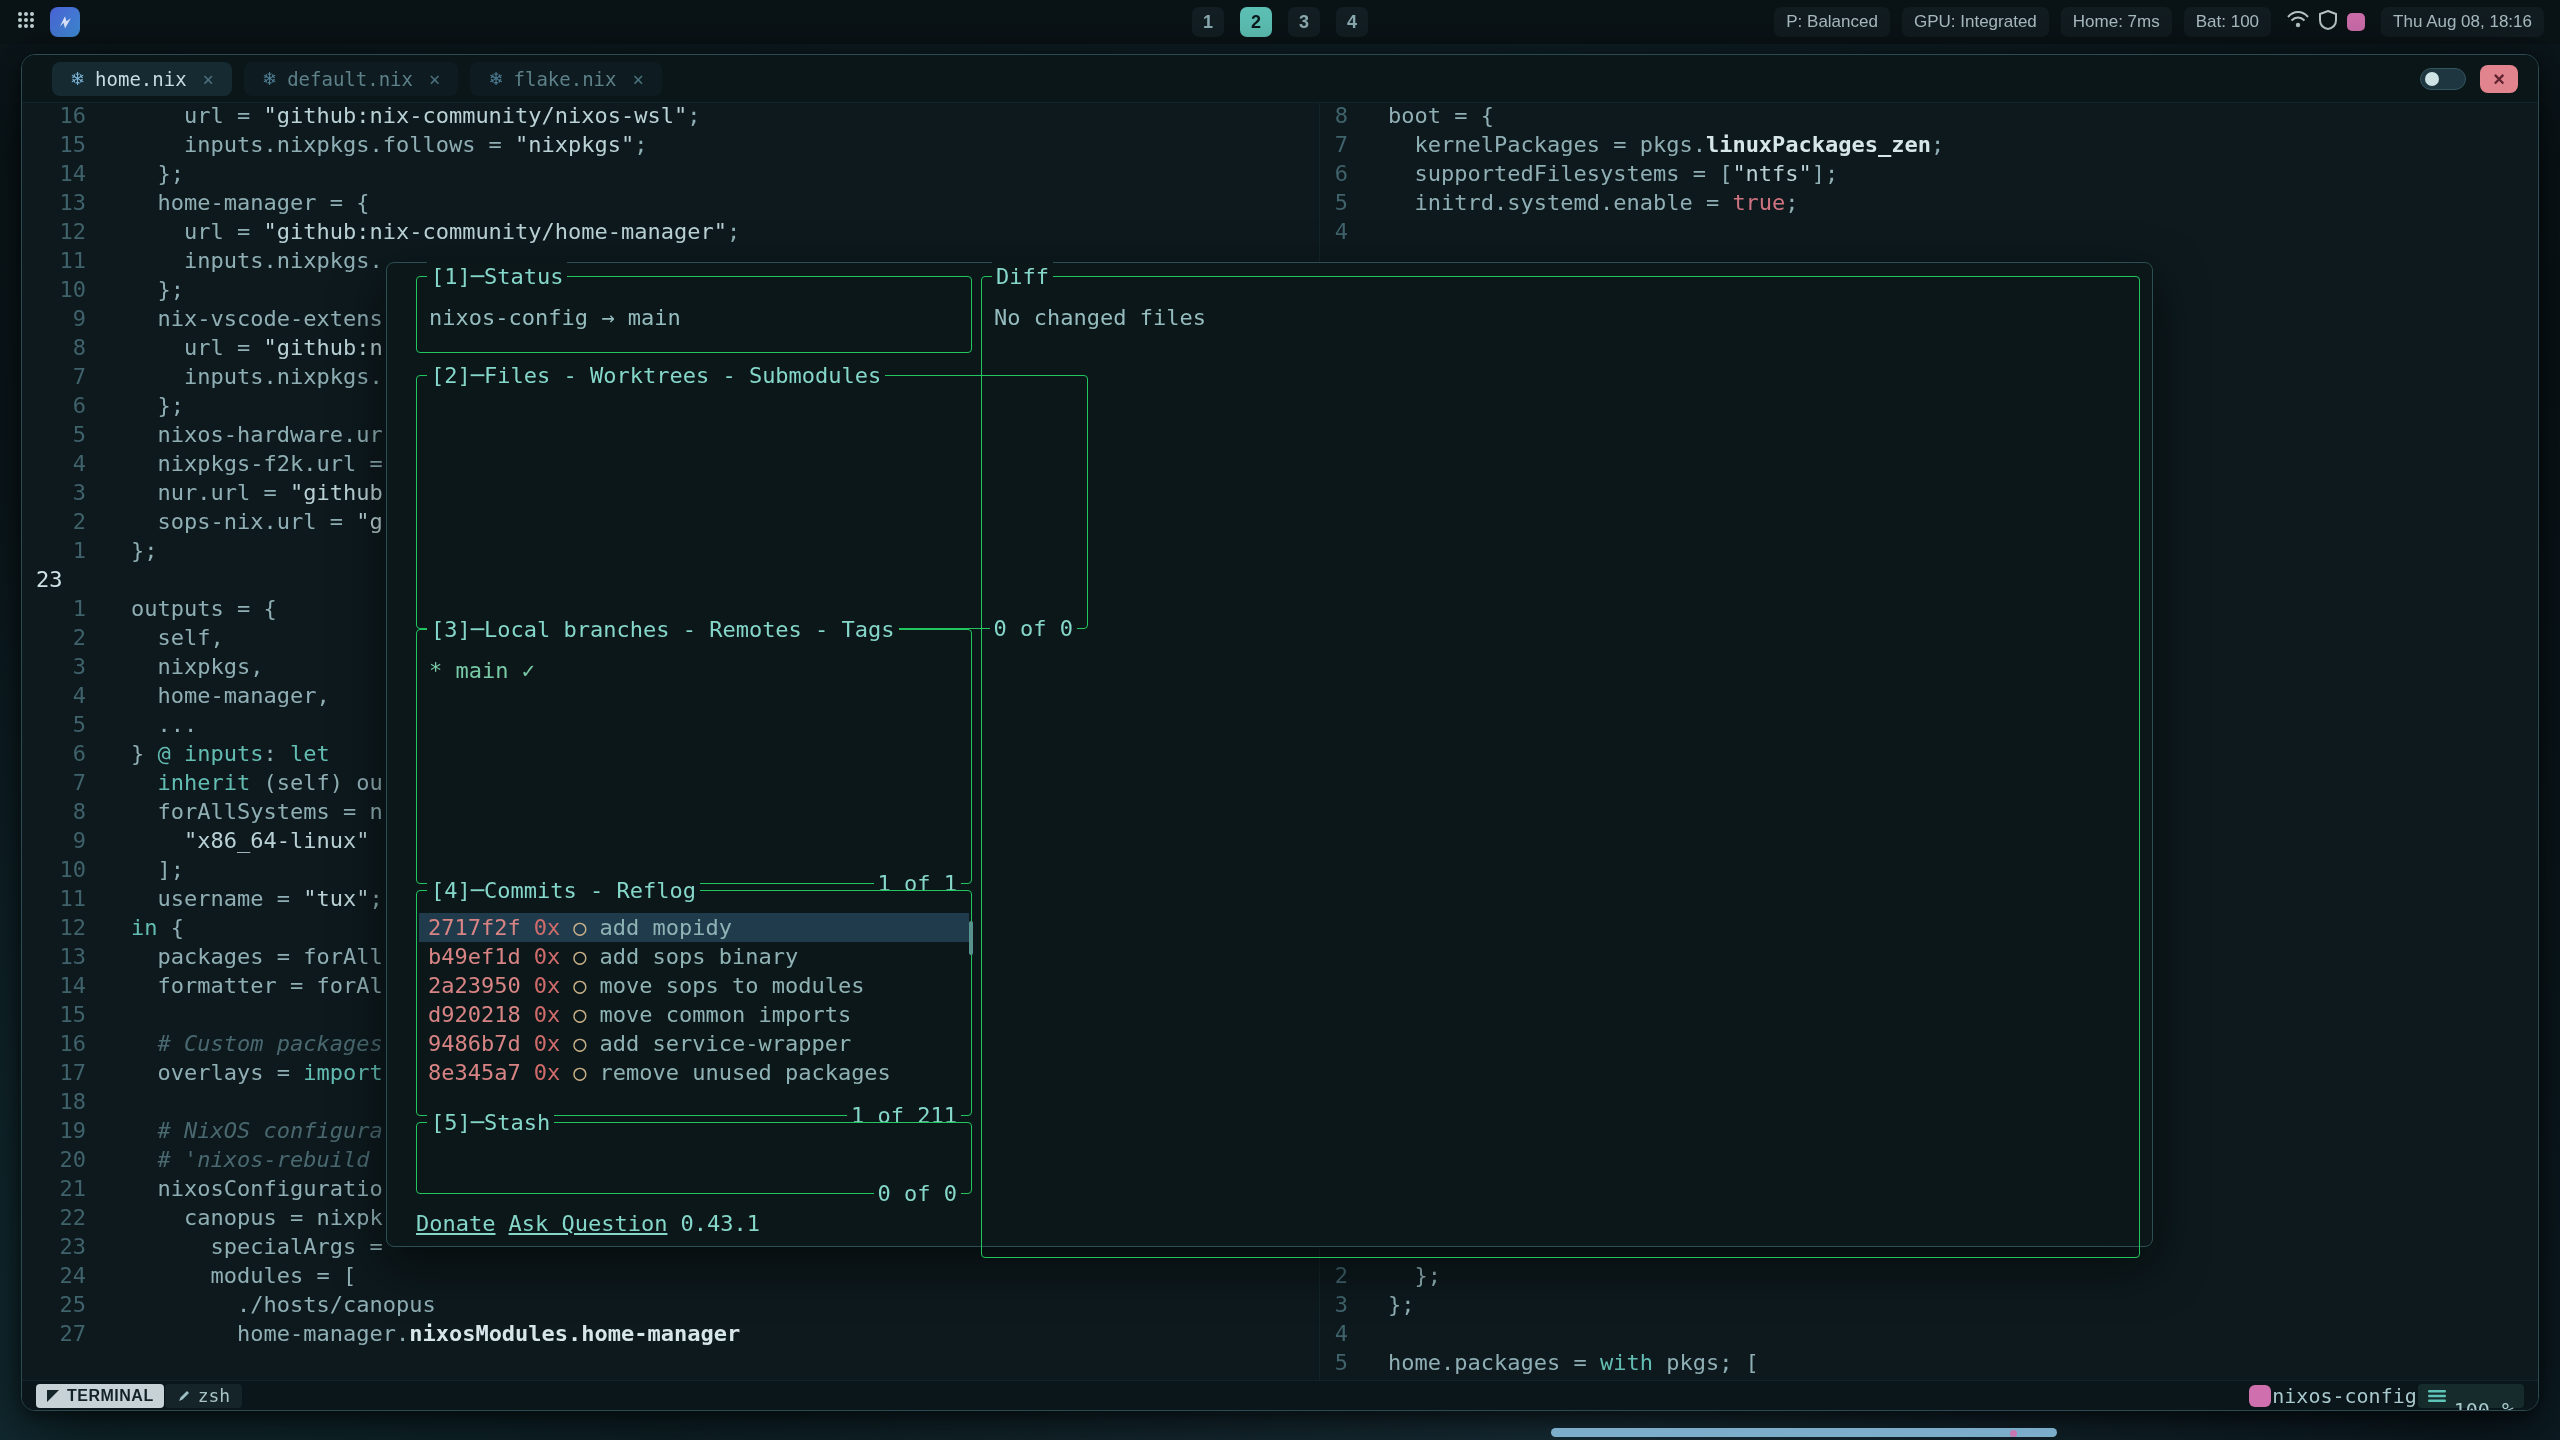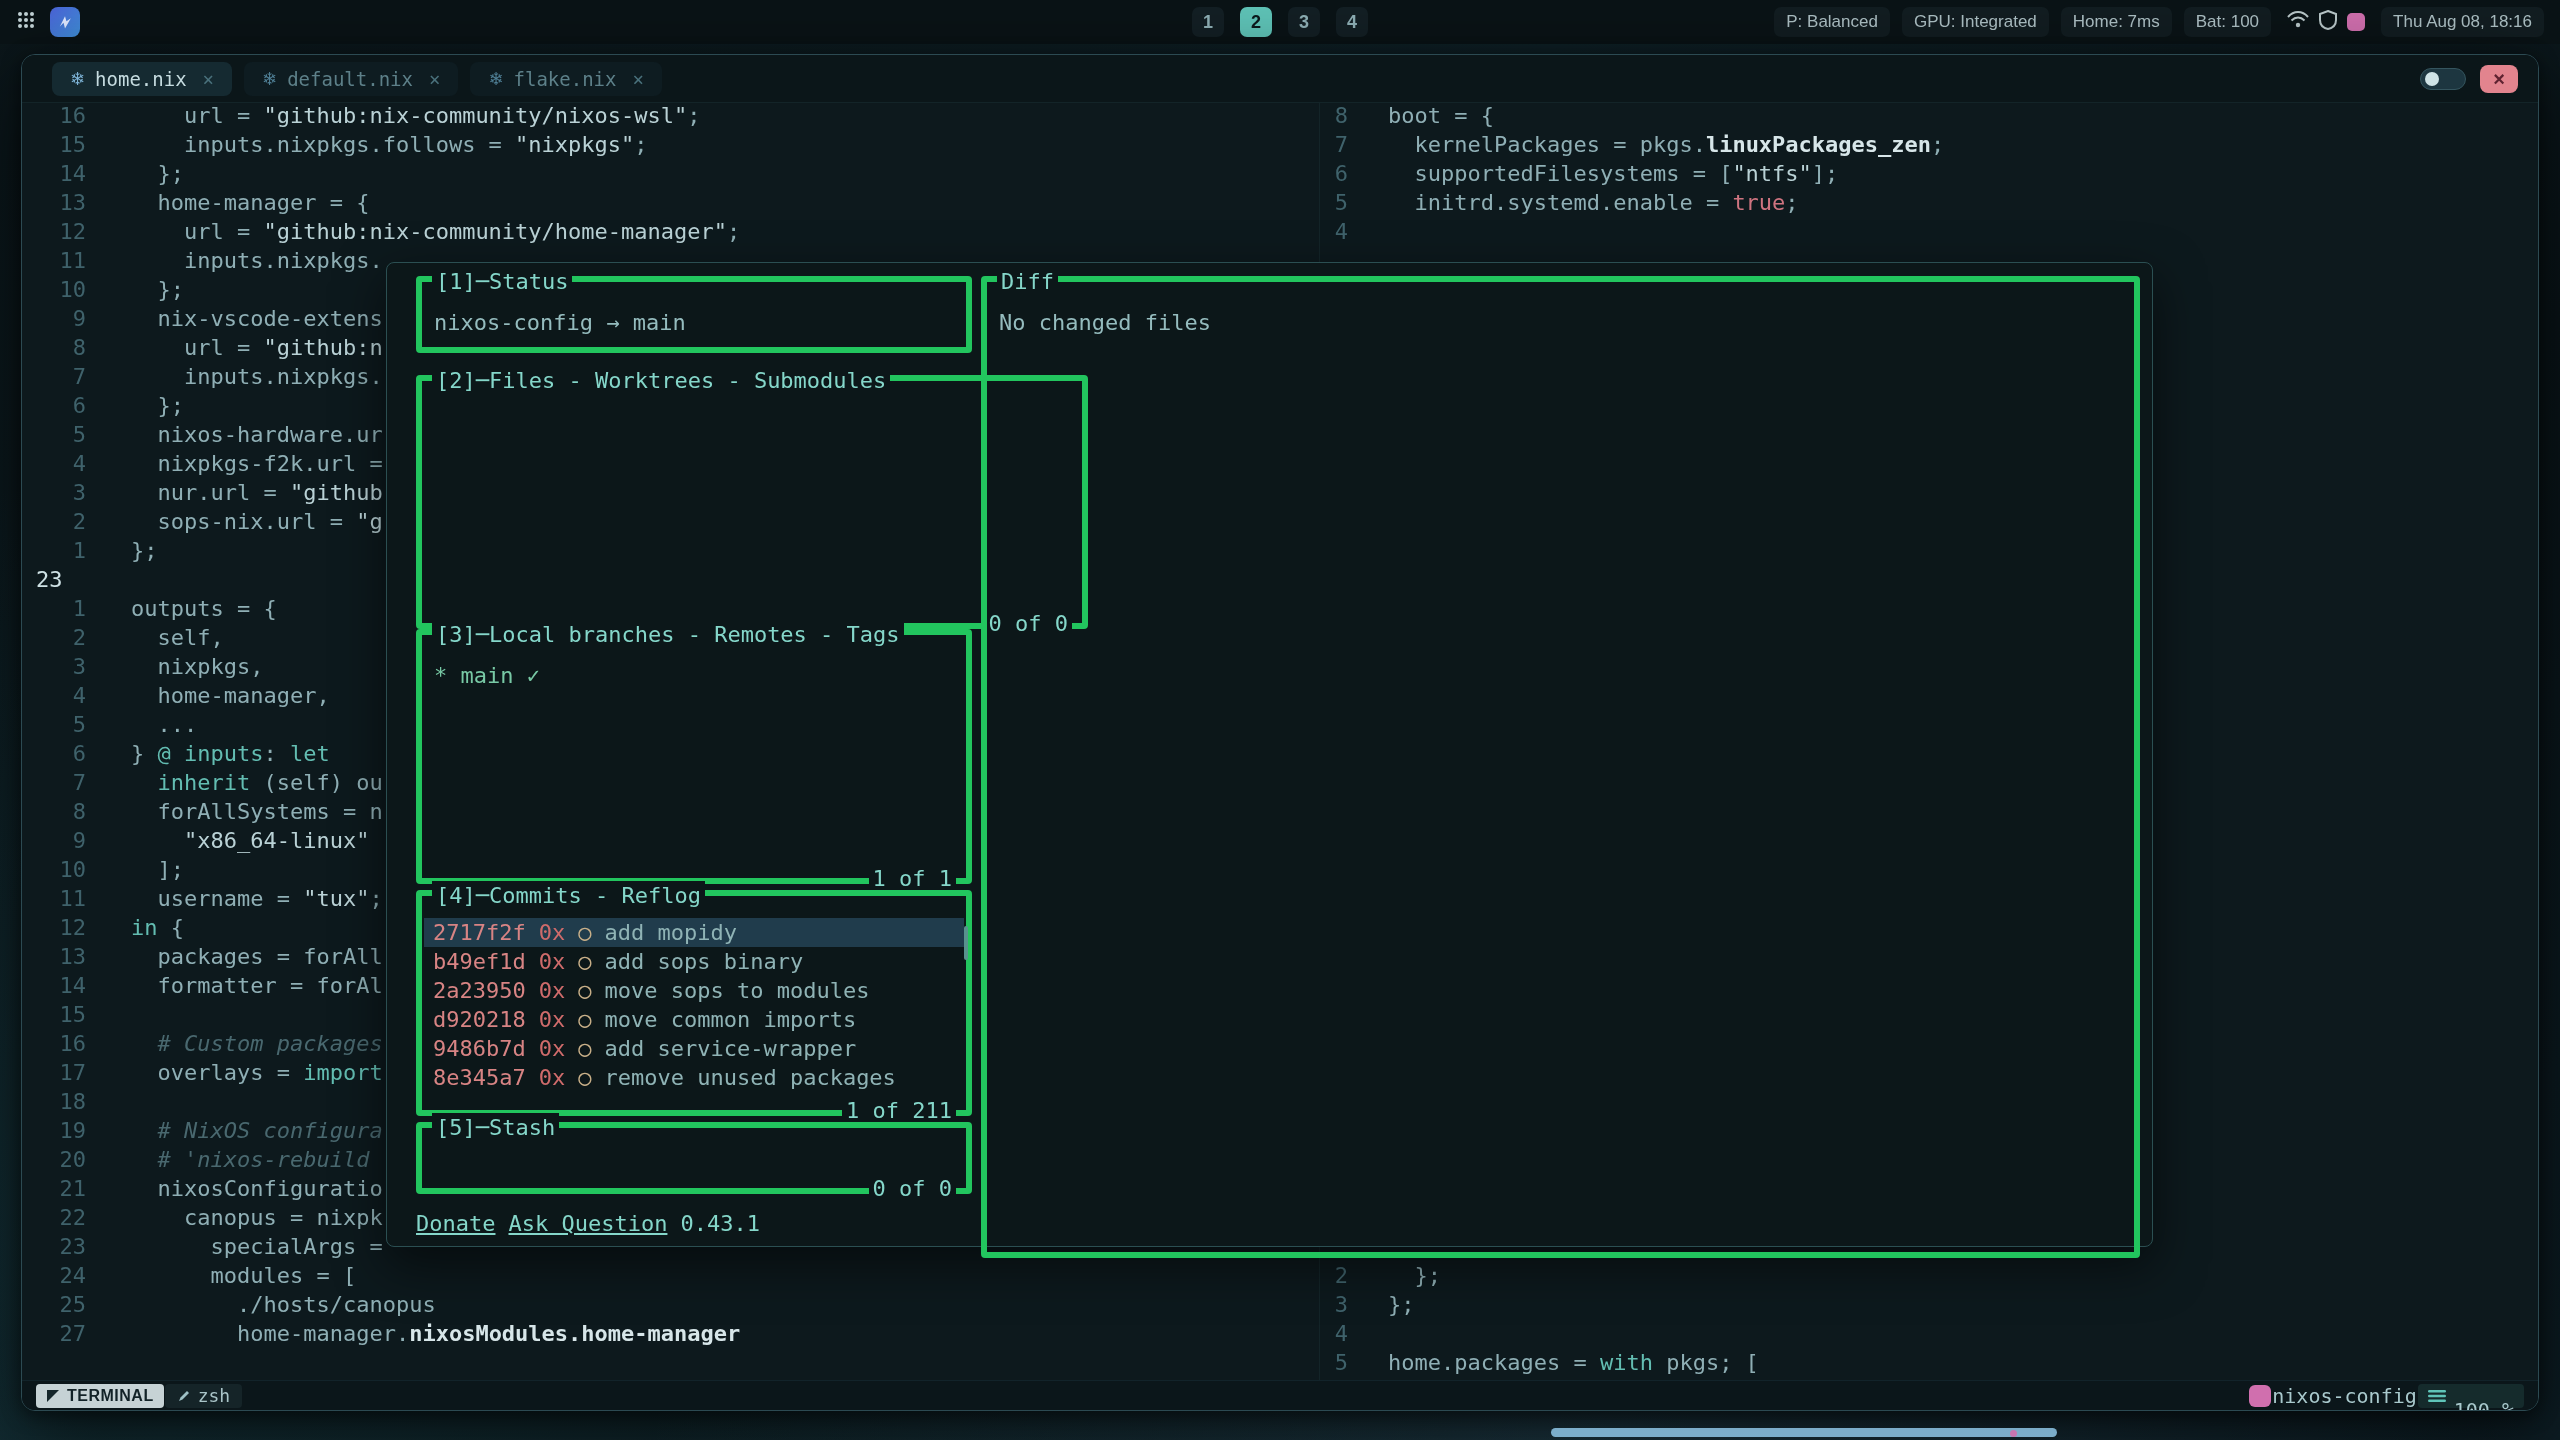--- a/index.html
+++ b/index.html
@@ -80,21 +80,21 @@
   .sg-kw{ color:#63bdb2; }
   .sg-com{ color:#49686f; font-style:italic; }
   .sg-red{ color:#cf7480; }
   .sg-b{ color:#d7e6e9; font-weight:bold; }
 
   
   .lazygit{ position:absolute; left:364px; top:159px; width:1767px; height:985px;
     background:#0c1719; border:1px solid #2b4f52; border-radius:8px; z-index:5;
     box-shadow:0 18px 50px rgba(0,0,0,.55);
     font-family:"DejaVu Sans Mono","DejaVu Sans",monospace; font-size:22px; }
-  .panel{ position:absolute; border:6px solid #22c55e; border-radius:4px; }
+  .panel{ position:absolute; border:1px solid #22c55e; border-radius:4px; }
   .p-title{ position:absolute; top:-15px; left:10px; background:#0c1719;
     padding:0 4px; color:#85d7ca; white-space:pre; line-height:29px; }
   .p-count{ position:absolute; bottom:-15px; right:10px; background:#0c1719;
     padding:0 4px; color:#85d7ca; line-height:29px; }
   .p-content{ padding:26px 12px 6px; color:#95bcbe; white-space:pre; line-height:29px; }
   .p-status   { left:29px;  top:13px;  width:556px;  height:77px; }
   .p-files    { left:29px;  top:112px; width:672px;  height:254px; }
   .p-branches { left:29px;  top:366px; width:556px;  height:255px; }
   .p-commits  { left:29px;  top:627px; width:556px;  height:226px; }
   .p-stash    { left:29px;  top:859px; width:556px;  height:72px; }

